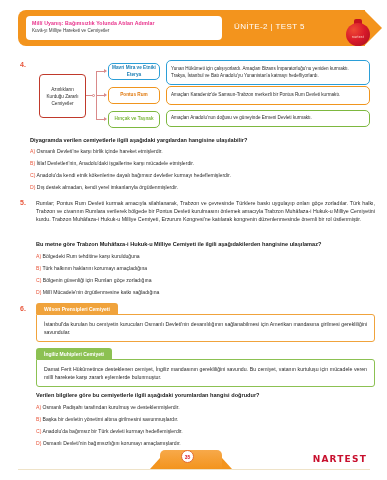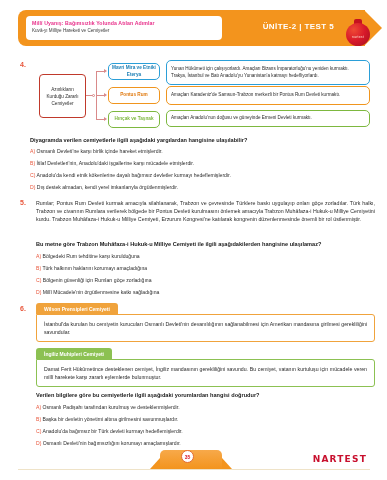--- a/index.html
+++ b/index.html
@@ -56,23 +56,23 @@
   .header-sub {
     font-size: 4.6px;
     color: #3b3b3b;
     line-height: 8px;
     white-space: nowrap;
   }
   .unit-label {
     position: absolute;
     left: 216px; top: 12px;
     width: 100px;
-    text-align: right;
+    text-align: left;
     font-size: 8px;
-    font-weight: bold;
+    font-weight: normal;
     color: #ffffff;
     letter-spacing: 0.4px;
   }
   .logo-badge {
     position: absolute;
     left: 326px; top: 8px;
     width: 30px; height: 30px;
   }
   .logo-sphere {
     position: absolute;

